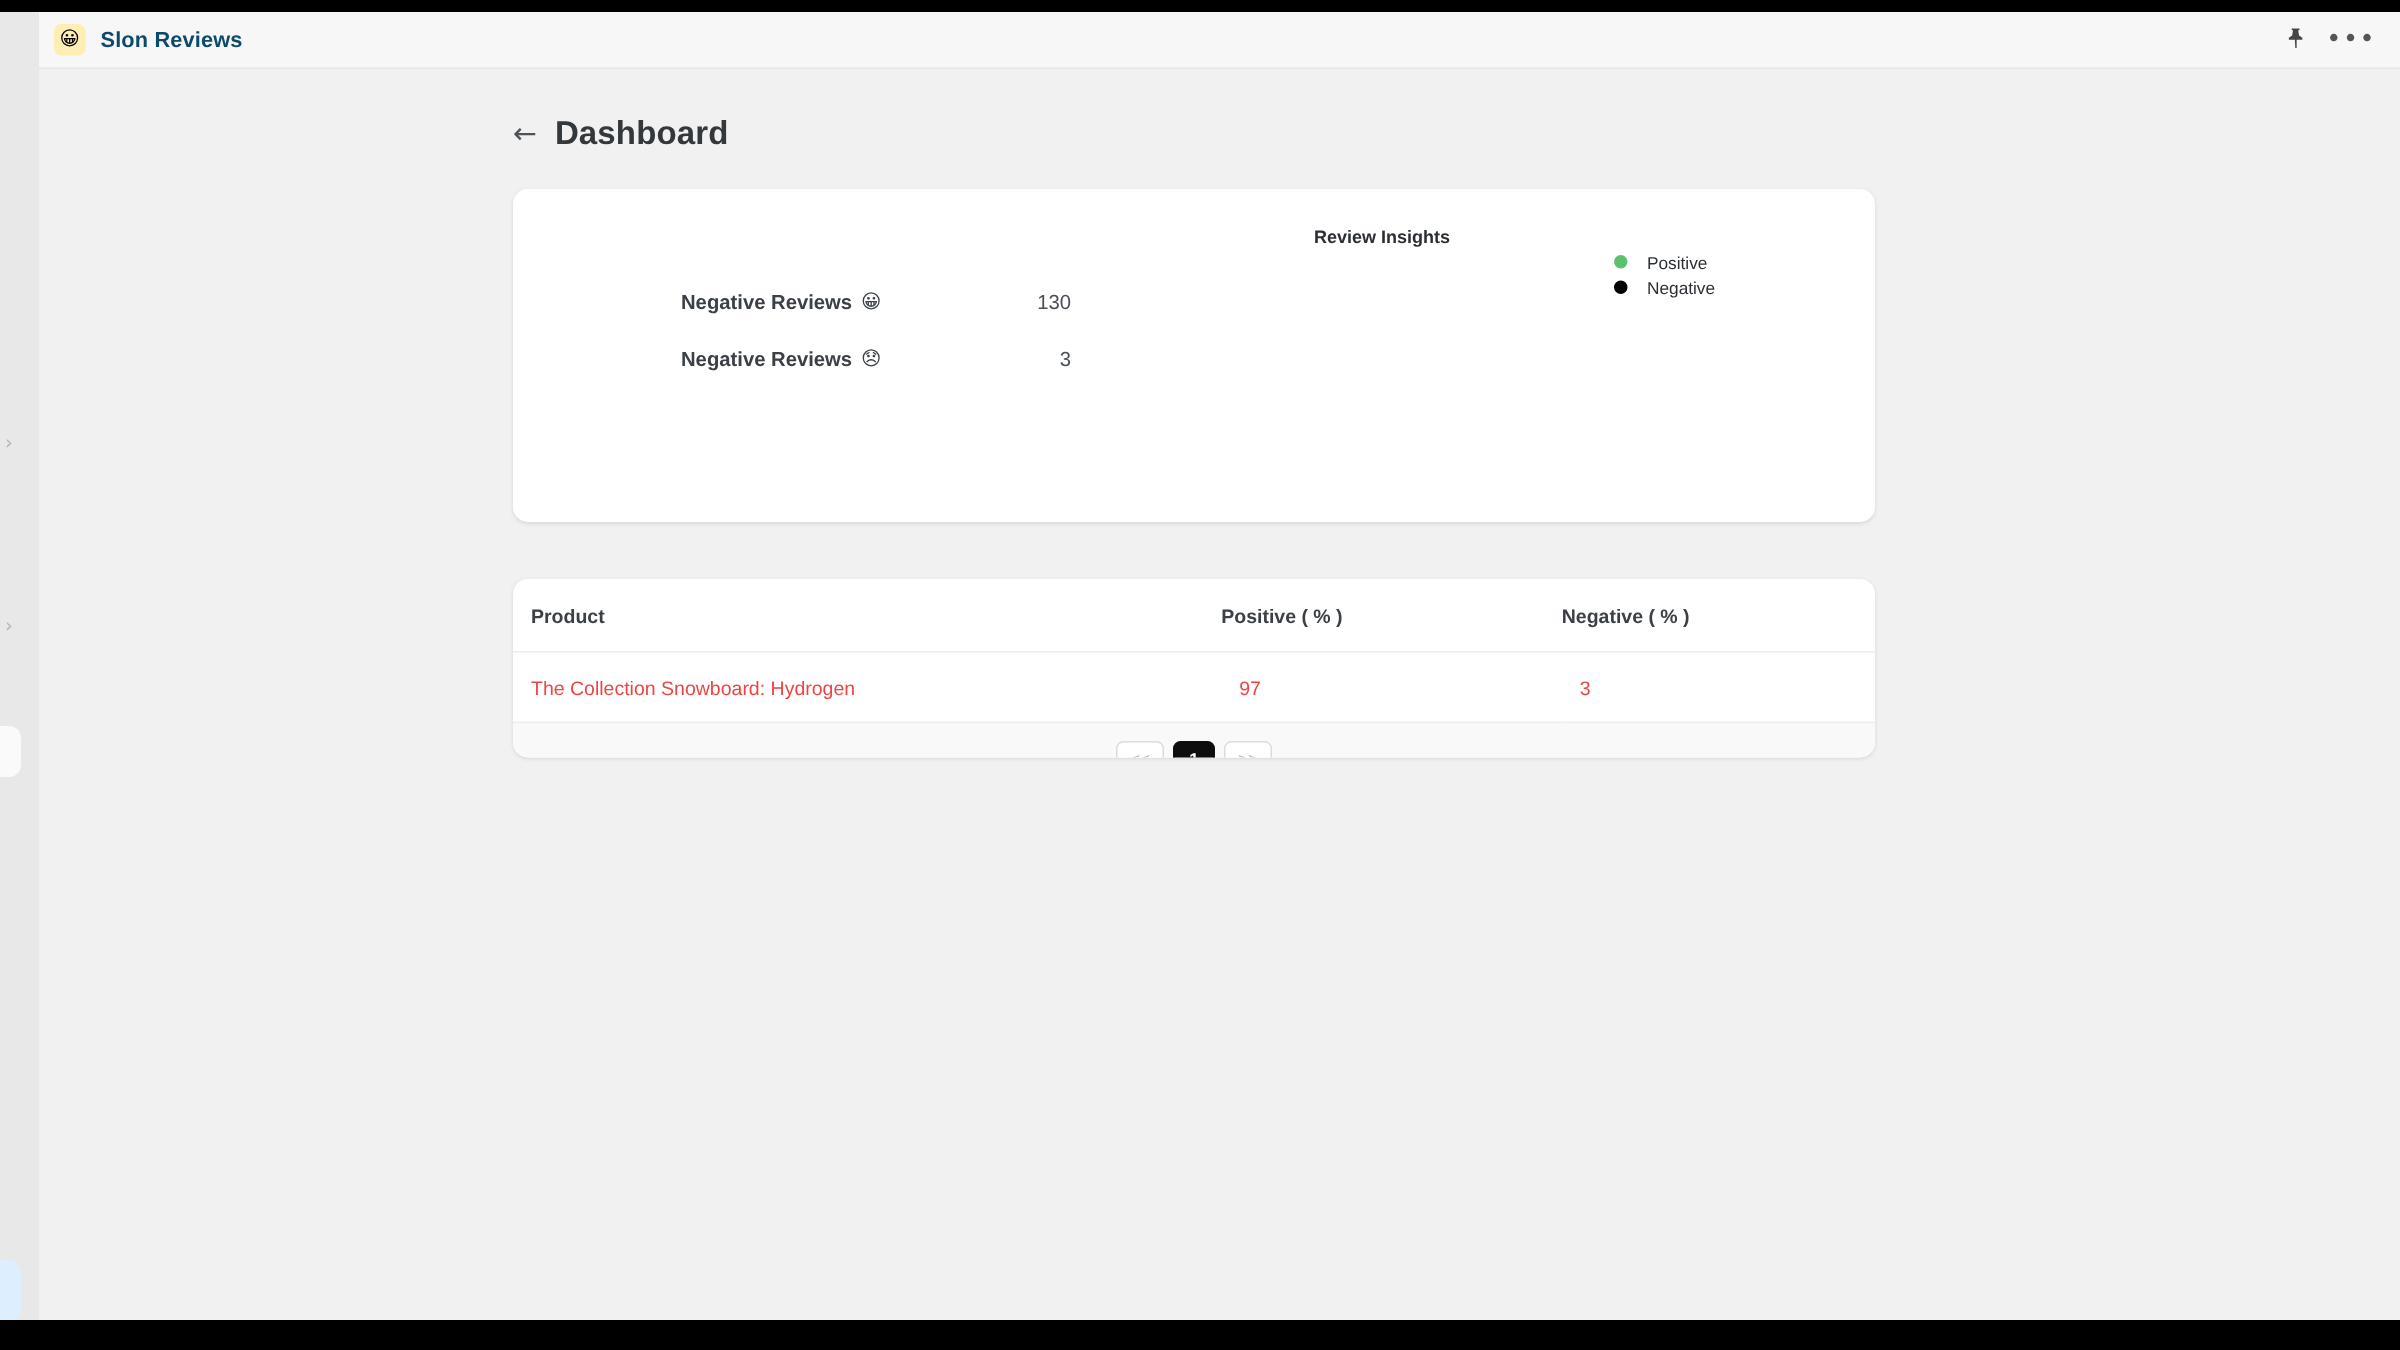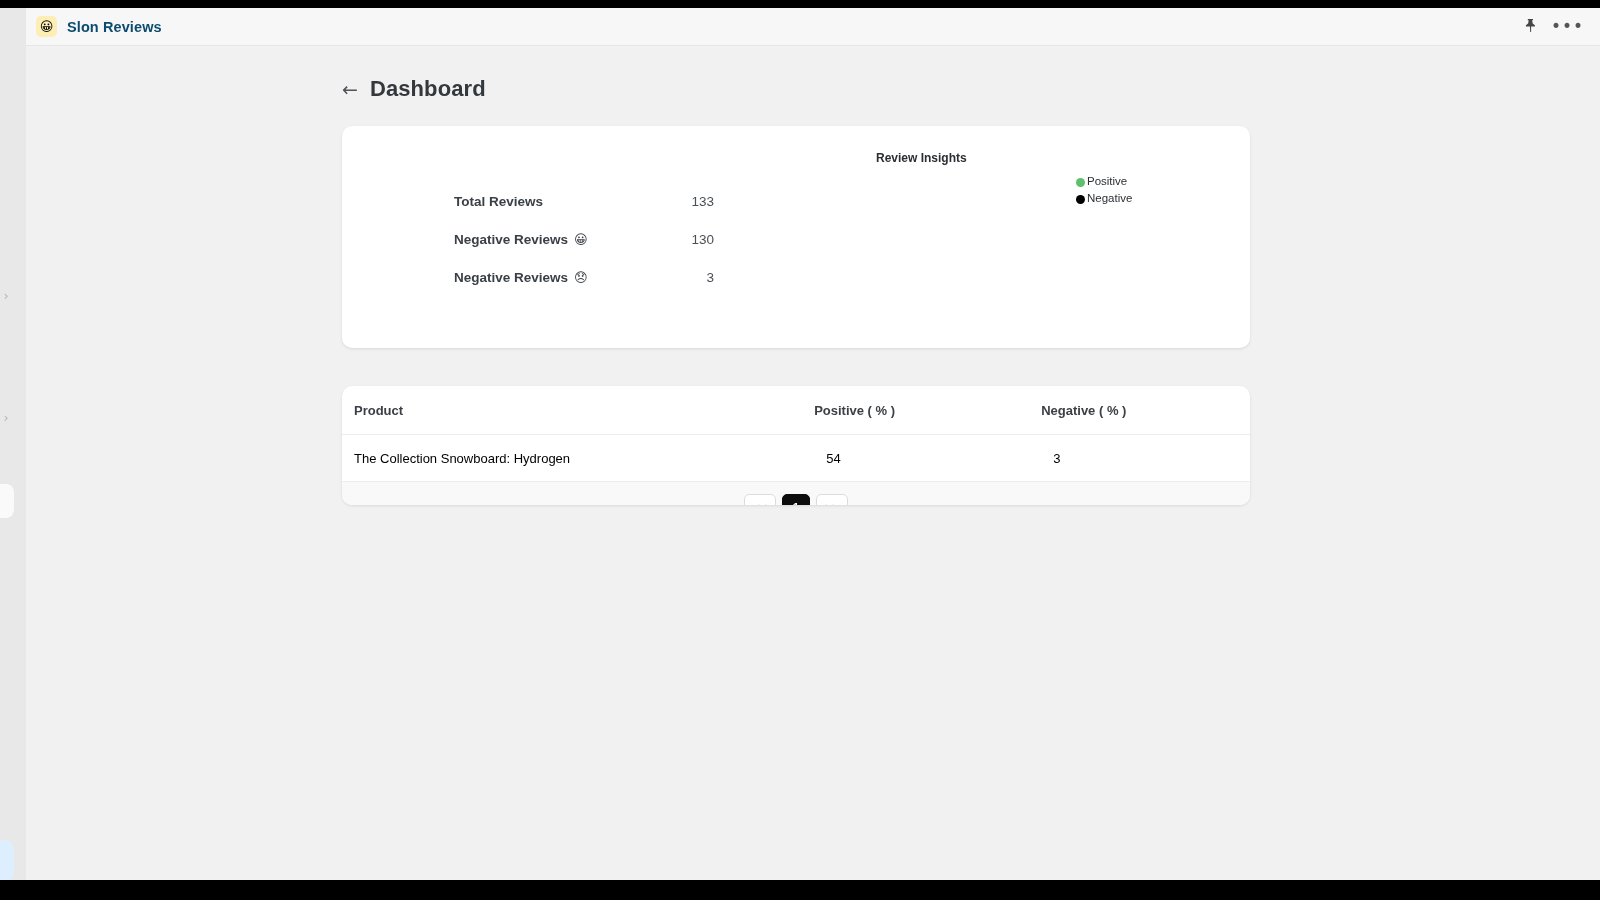--- a/index.html
+++ b/index.html
@@ -179,41 +179,41 @@
   .pie-wrap {
     position: absolute;
     left: 48px; top: 26px;
     width: 124px; height: 110px;
   }
   .legend {
     position: absolute;
     left: 234px; top: 26px;
   }
   .legend-item {
-    display: flex; align-items: flex-end;
-    gap: 2px;
+    display: flex; align-items: flex-start;
+    gap: 13px;
     height: 17px;
   }
   .legend-dot { width: 9px; height: 9px; border-radius: 50%; }
   .legend-label { font-size: 11.5px; color: #2c3034; }
 
   
   table.rv { width: 100%; border-collapse: collapse; }
   table.rv th {
     text-align: left;
     font-size: 13px;
     font-weight: bold;
     color: #3b4046;
     padding: 17px 0 16px 0;
     border-bottom: 1px solid #ededed;
   }
   table.rv td {
     text-align: left;
     font-size: 13px;
-    color: #000000;
+    color: #ef4444;
     padding: 16px 0 15px 12px;
     border-bottom: 1px solid #ededed;
   }
   .col-prod { width: 52%; padding-left: 12px !important; }
   .col-pos  { width: 25%; }
   .col-neg  { width: 23%; }
 
   .pager {
     background: #f9f9f9;
     padding: 12px 0 14px 0;
@@ -270,26 +270,20 @@
     <div class="page">
 
       <div class="page-head">
         <span class="back-arrow">←</span>
         <span class="page-title">Dashboard</span>
       </div>
 
       <div class="card stats-card">
 
         <div class="stats-list">
-          <div class="stat-row">
-            <span class="stat-label">
-              <span>Total Reviews</span>
-            </span>
-            <span class="stat-value">133</span>
-          </div>
           <div class="stat-row">
             <span class="stat-label">
               <span>Negative Reviews</span>
               <span class="stat-emoji">😀</span>
             </span>
             <span class="stat-value">130</span>
           </div>
           <div class="stat-row">
             <span class="stat-label">
               <span>Negative Reviews</span>
@@ -321,21 +315,21 @@
           <thead>
             <tr>
               <th class="col-prod">Product</th>
               <th class="col-pos">Positive ( % )</th>
               <th class="col-neg">Negative ( % )</th>
             </tr>
           </thead>
           <tbody>
             <tr>
               <td class="col-prod">The Collection Snowboard: Hydrogen</td>
-              <td class="col-pos">54</td>
+              <td class="col-pos">97</td>
               <td class="col-neg">3</td>
             </tr>
           </tbody>
         </table>
 
         <div class="pager">
           <div class="pager-btns">
             <div class="pg-btn">&lt;&lt;</div>
             <div class="pg-btn current">1</div>
             <div class="pg-btn">&gt;&gt;</div>

